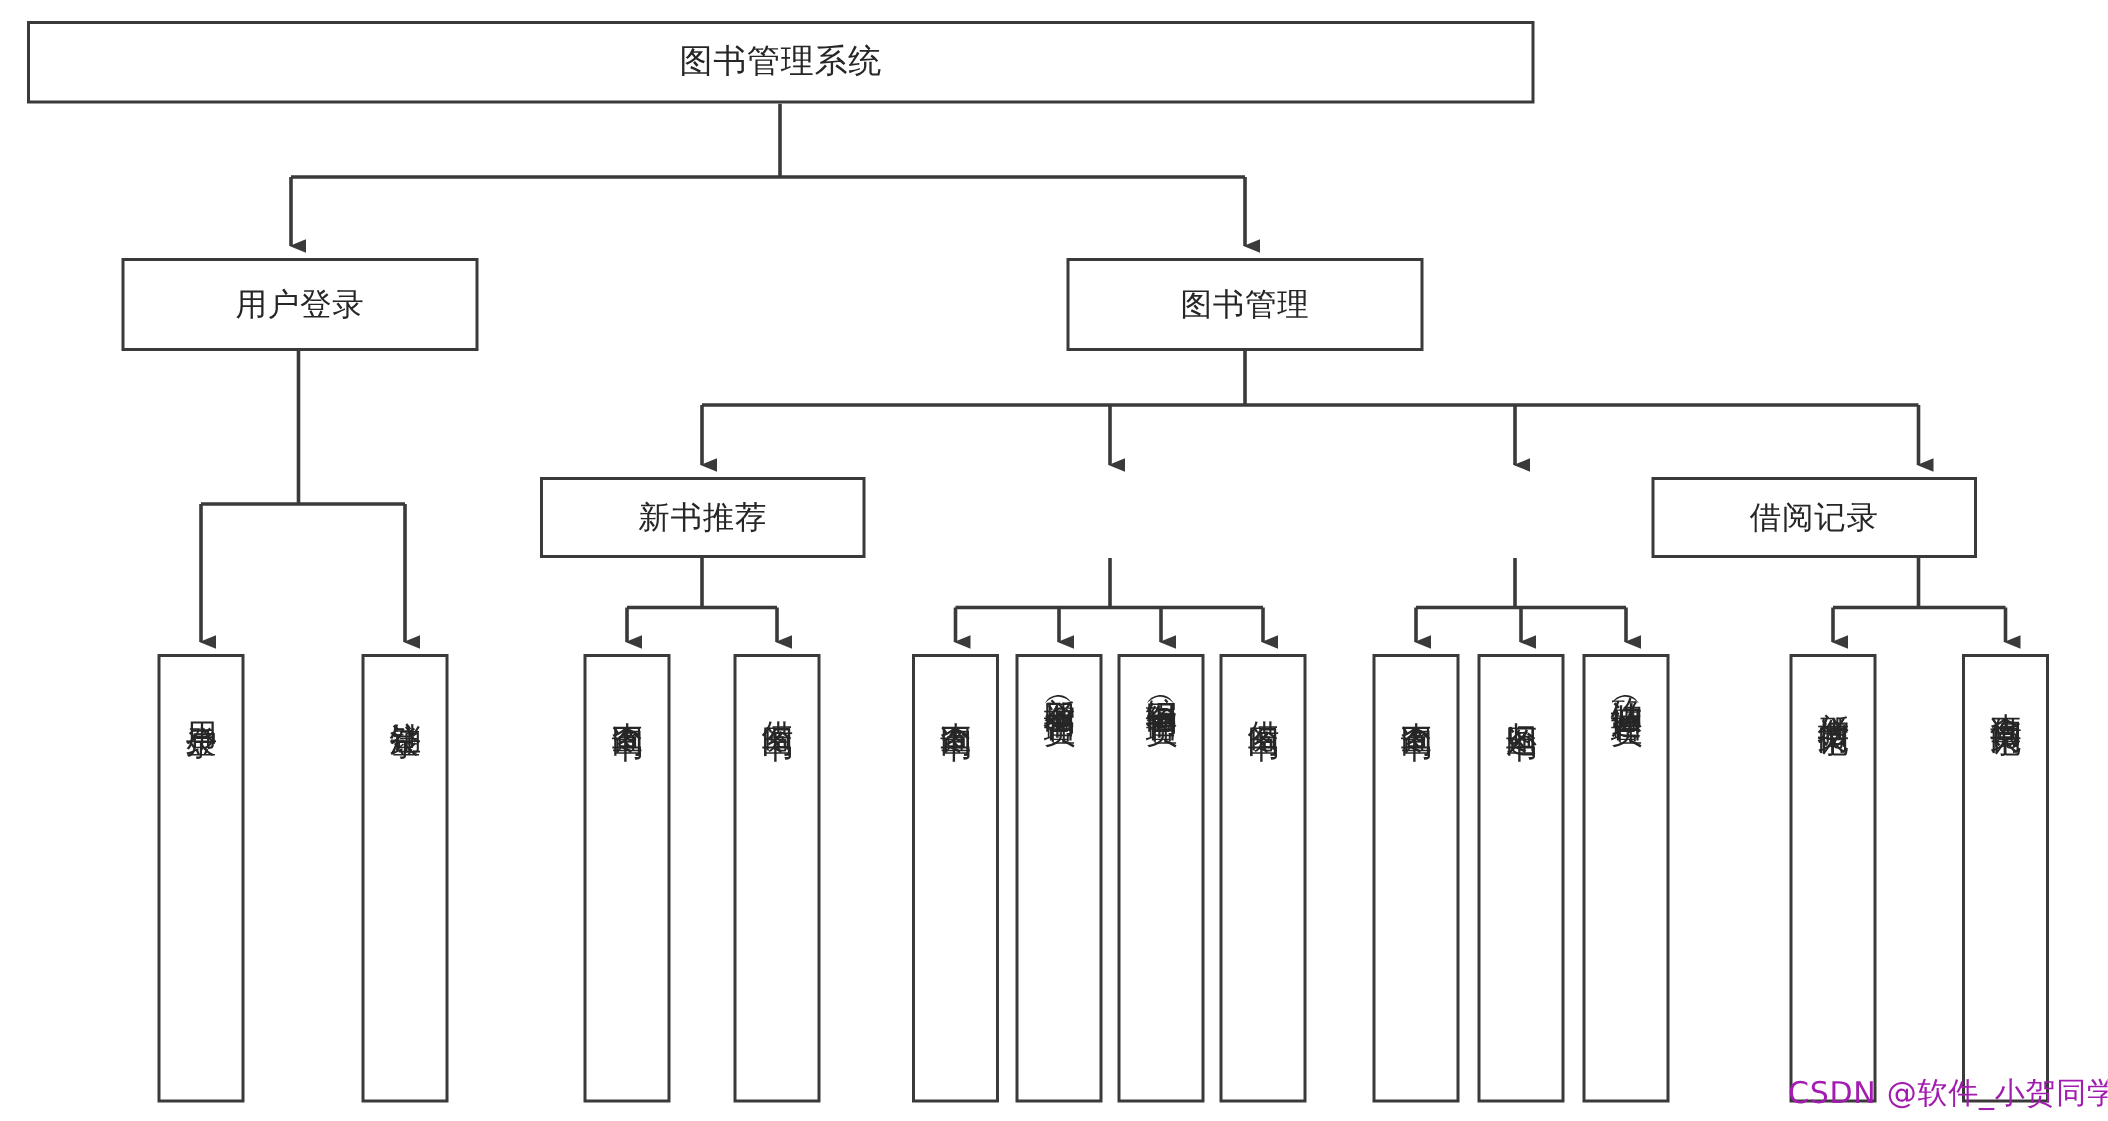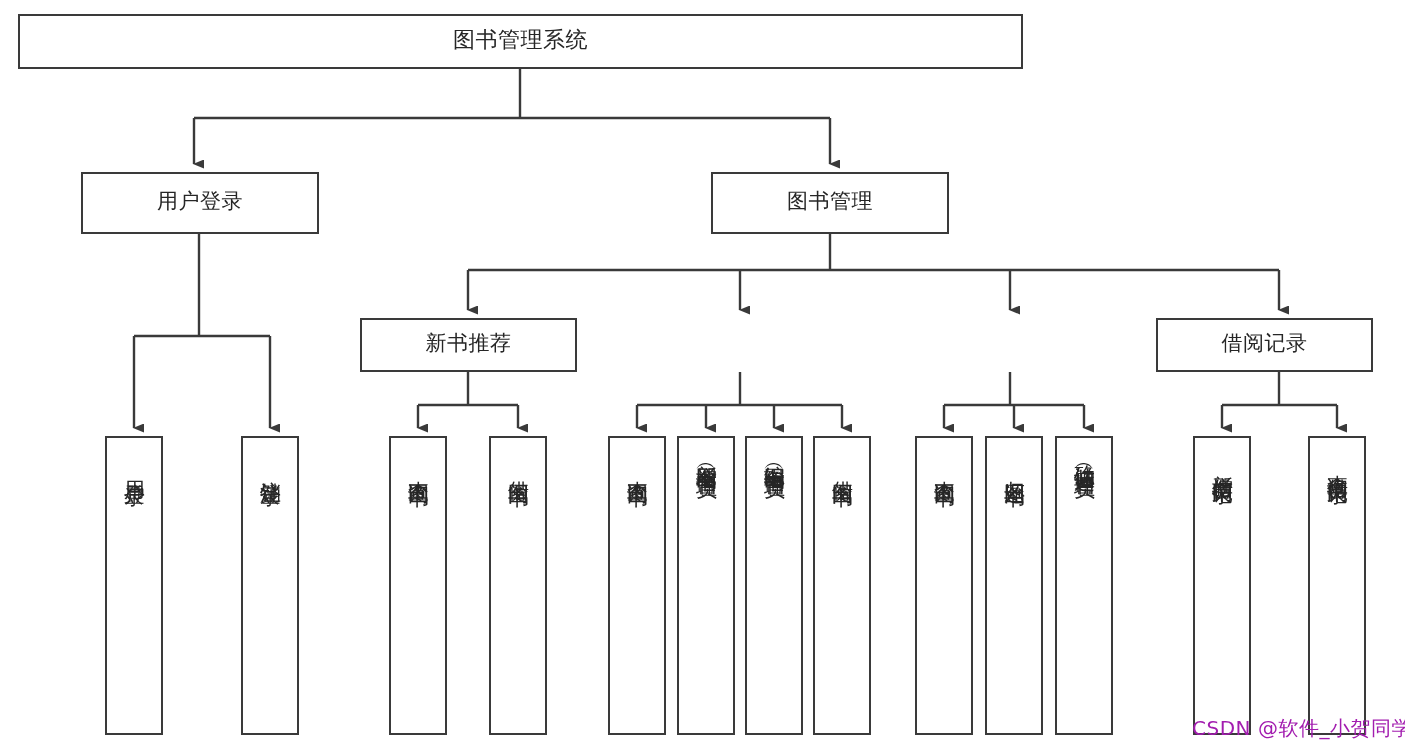--- a/index.html
+++ b/index.html
@@ -40,21 +40,20 @@
   }
   .node-label {
     display: block;
     text-align: center;
     line-height: 1.05;
     letter-spacing: 0.5px;
   }
   .node.horizontal .node-label {
     writing-mode: horizontal-tb;
     font-size: 21px;
-    font-family: Liberation Mono, monospace;
   }
   .node.root {
     border-width: 2px;
   }
   .node.root .node-label {
     font-size: 22px;
   }
   .node.vertical {
     align-items: flex-start;
     padding-top: 26px;
@@ -137,21 +136,21 @@
   <div class="node horizontal" style="left:81px; top:172px; width:238px; height:62px;">
     <span class="node-label">用户登录</span>
   </div>
   <div class="node horizontal" style="left:711px; top:172px; width:238px; height:62px;">
     <span class="node-label">图书管理</span>
   </div>
 
   <div class="node horizontal" style="left:360px; top:318px; width:217px; height:54px;">
     <span class="node-label">新书推荐</span>
   </div>
-  <div class="node horizontal" style="left:1156px; top:318px; width:217px; height:54px;">
+  <div class="node horizontal" style="left:1101px; top:318px; width:217px; height:54px;">
     <span class="node-label">借阅记录</span>
   </div>
 
   <div class="node vertical" style="left:105px; top:436px; width:58px; height:299px;">
     <span class="node-label">用户登录</span>
   </div>
   <div class="node vertical" style="left:241px; top:436px; width:58px; height:299px;">
     <span class="node-label">注销登录</span>
   </div>
 

